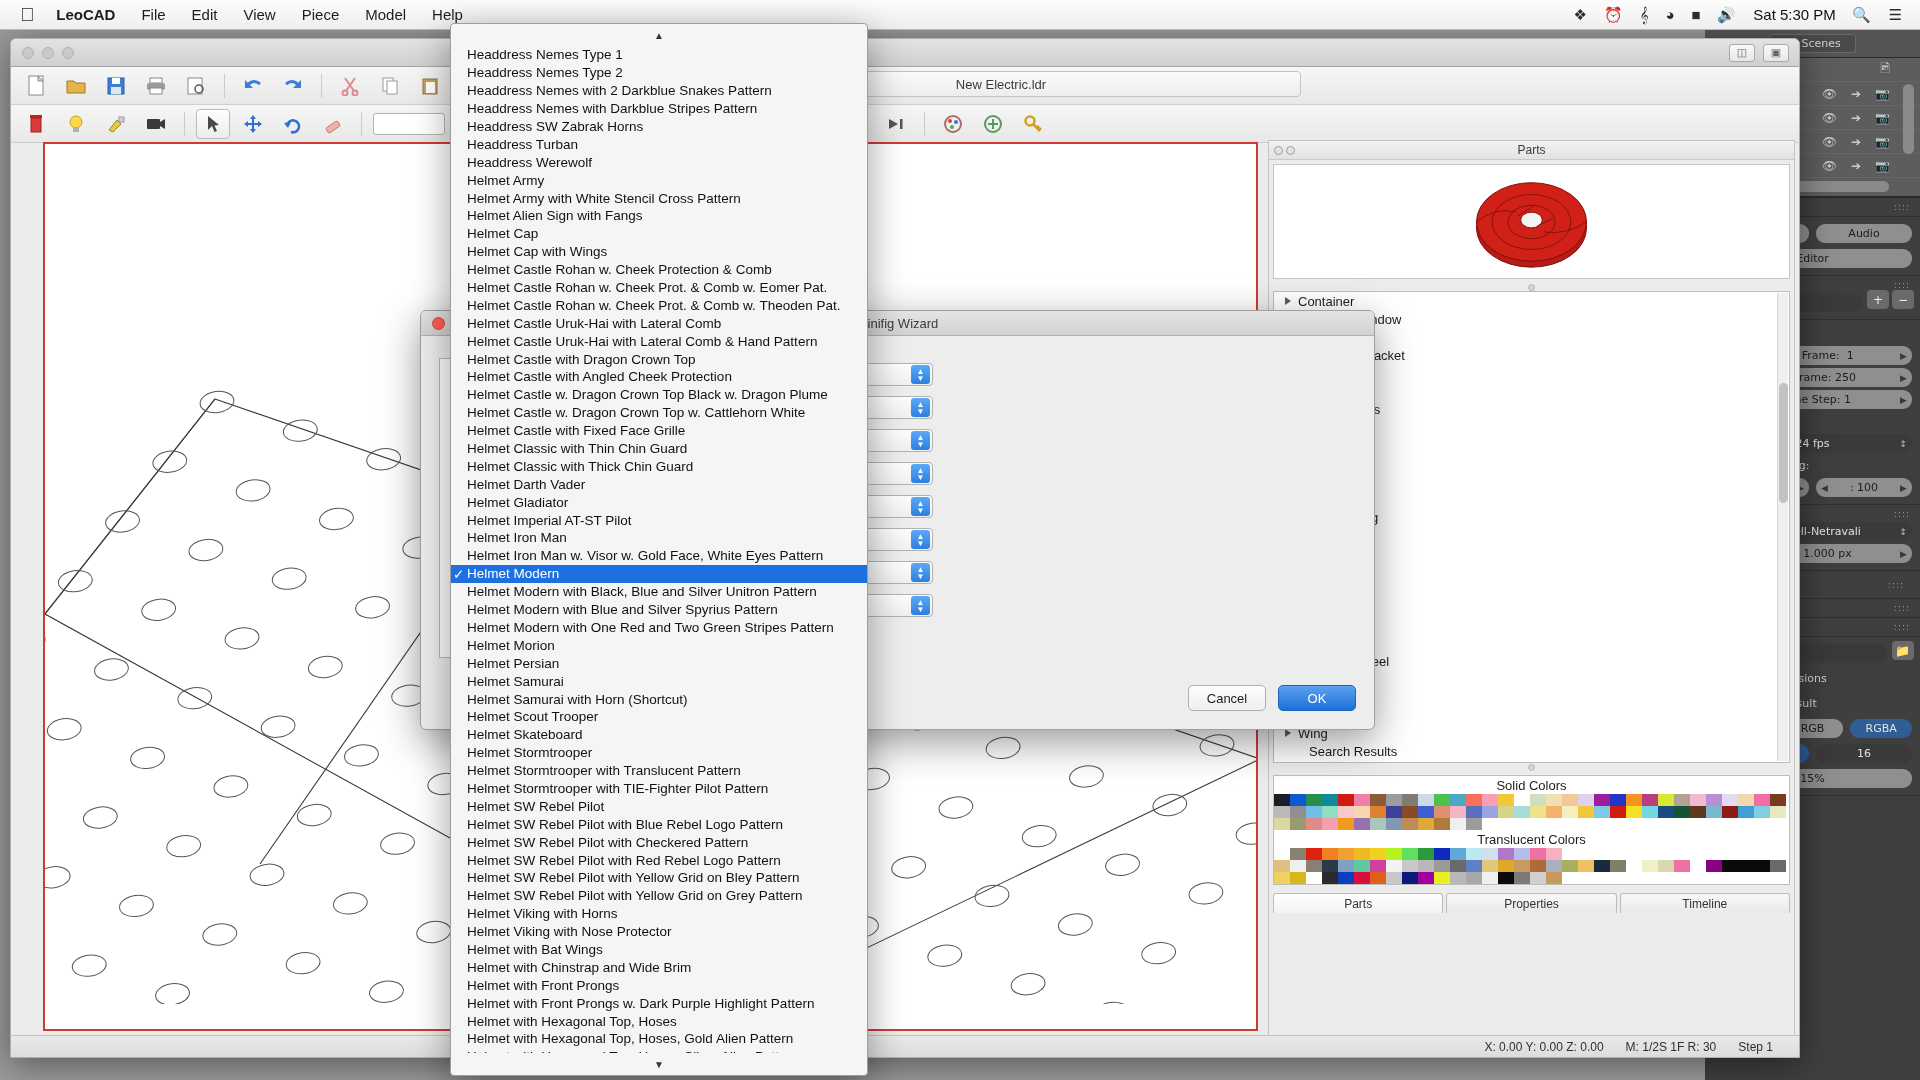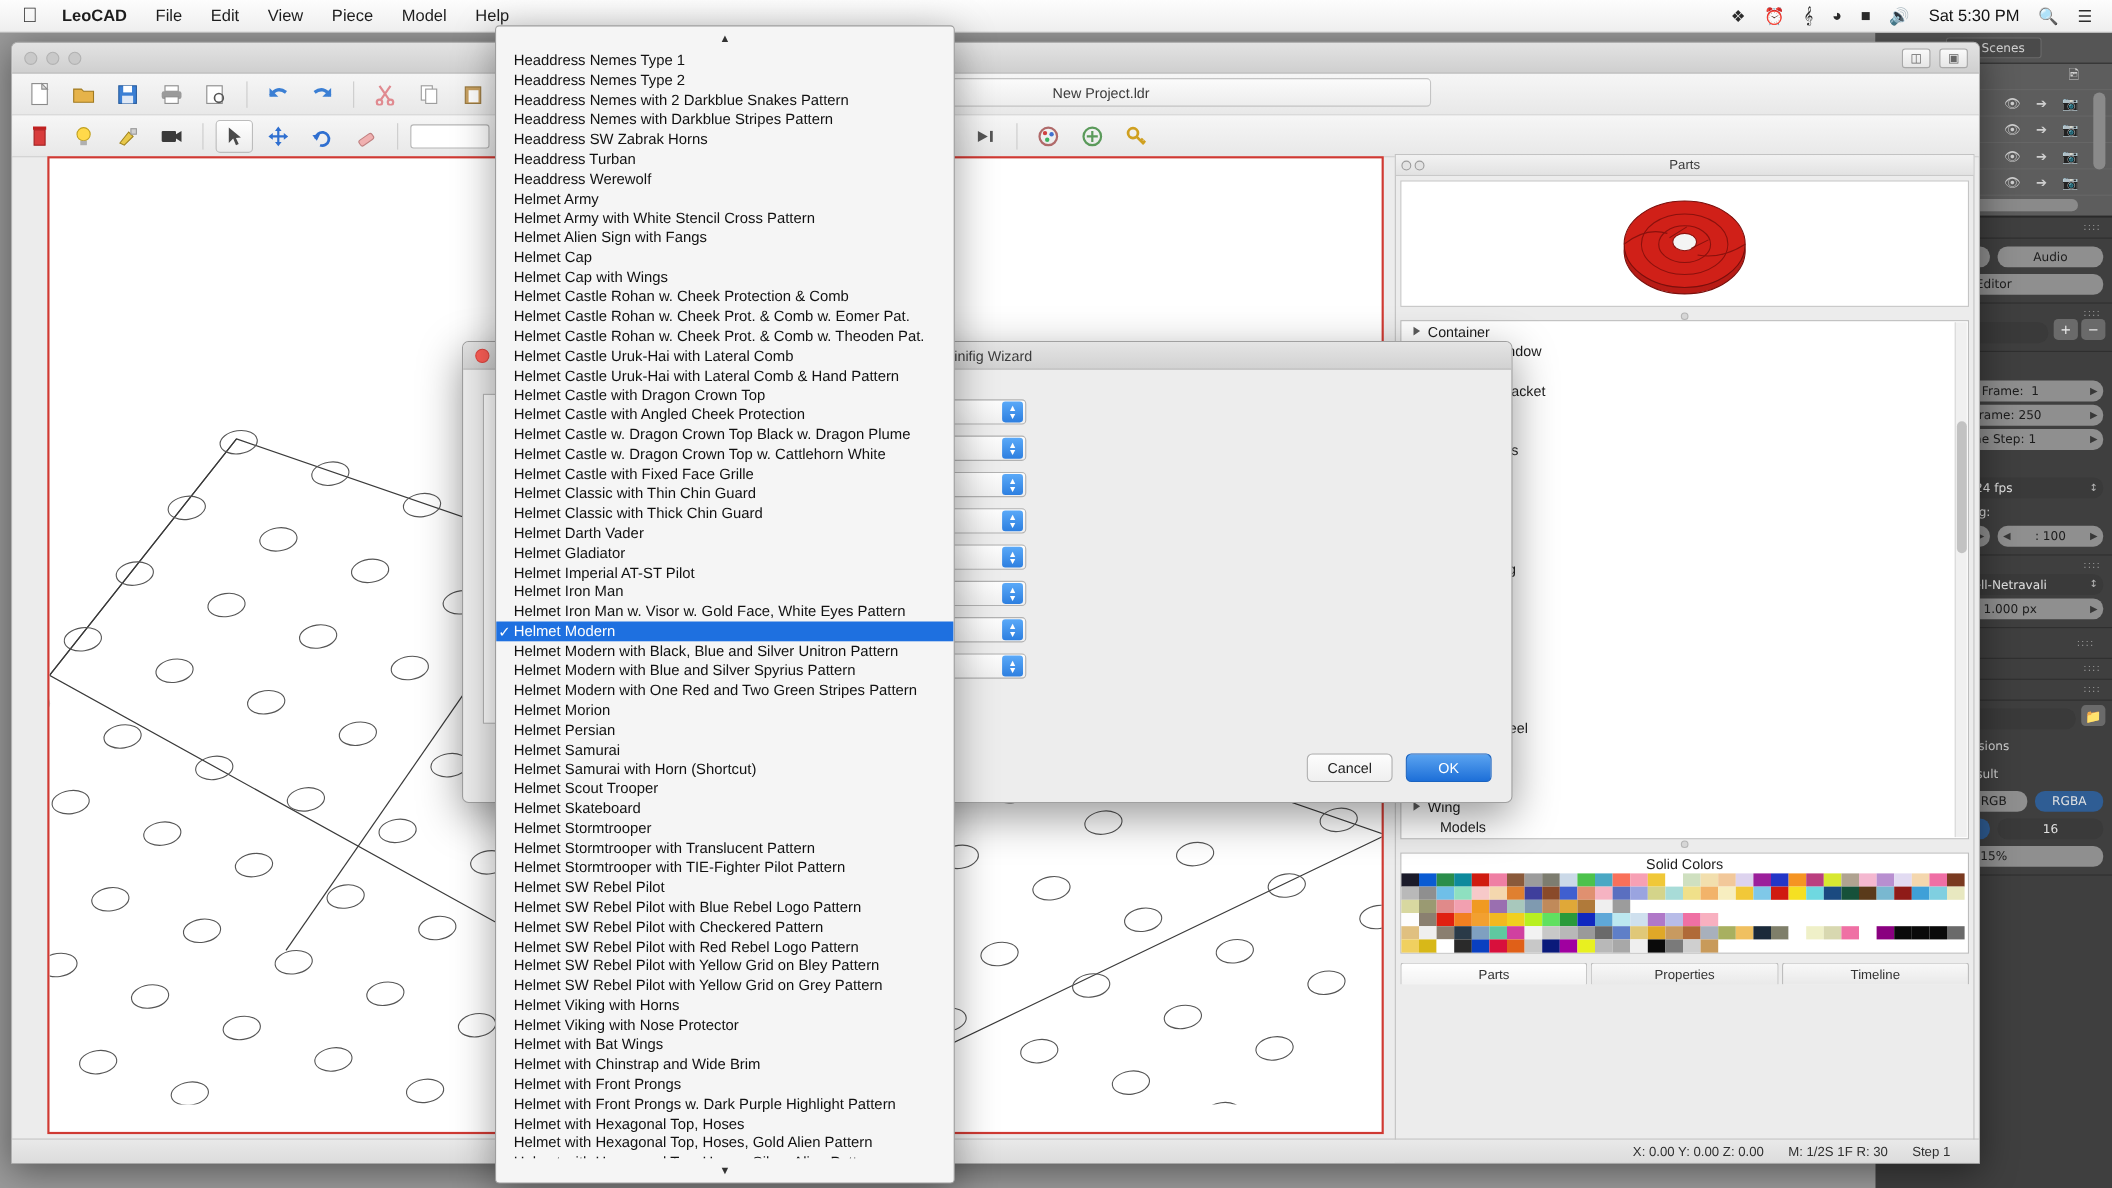--- a/index.html
+++ b/index.html
@@ -417,21 +417,21 @@
         </svg>
       </div>
     <div class="sep"></div>
     <div class="tbtn">
         <svg width="20" height="20">
           <circle cx="9" cy="9" r="6" fill="none" stroke="#555" stroke-width="2"></circle>
           <path d="M13 13 L18 18" stroke="#555" stroke-width="2"></path>
         </svg>
       </div>
 
-    <div class="doctab">New Project.ldr</div>
+    <div class="doctab">New Electric.ldr</div>
   </div>
 
   <div class="toolbar">
     <div class="tbtn">
         <svg width="18" height="20">
           <rect x="4" y="4" width="10" height="14" fill="#d83c3c" stroke="#a02020"></rect>
           <rect x="3" y="1" width="12" height="3" fill="#c02020"></rect>
         </svg>
       </div>
     <div class="tbtn">
@@ -768,23 +768,20 @@
               </div>
               <div class="tree-item">
                 <span class="tri"></span>
                 <span>Wedge</span>
               </div>
               <div class="tree-item">
                 <span class="tri"></span>
                 <span>Wing</span>
               </div>
               <div class="tree-item noarrow">
-                <span>Models</span>
-              </div>
-              <div class="tree-item noarrow">
                 <span>Search Results</span>
               </div>
             </div>
           <div class="vsb">
               <i></i>
             </div>
         </div>
 
         <div class="grip">
             <i></i>
@@ -865,20 +862,21 @@
                 <i style="background: rgb(240, 154, 34);"></i>
                 <i style="background: rgb(154, 111, 176);"></i>
                 <i style="background: rgb(168, 200, 188);"></i>
                 <i style="background: rgb(127, 154, 176);"></i>
                 <i style="background: rgb(192, 138, 90);"></i>
                 <i style="background: rgb(224, 168, 56);"></i>
                 <i style="background: rgb(176, 122, 58);"></i>
                 <i style="background: rgb(239, 239, 239);"></i>
                 <i style="background: rgb(156, 156, 156);"></i>
               </div>
+              <div class="ctitle">Translucent Colors</div>
               <div class="swatches">
                 <i style="background: rgb(253, 253, 253);"></i>
                 <i style="background: rgb(138, 128, 112);"></i>
                 <i style="background: rgb(224, 32, 16);"></i>
                 <i style="background: rgb(242, 128, 32);"></i>
                 <i style="background: rgb(242, 160, 48);"></i>
                 <i style="background: rgb(242, 184, 32);"></i>
                 <i style="background: rgb(240, 208, 32);"></i>
                 <i style="background: rgb(184, 240, 32);"></i>
                 <i style="background: rgb(96, 224, 96);"></i>

